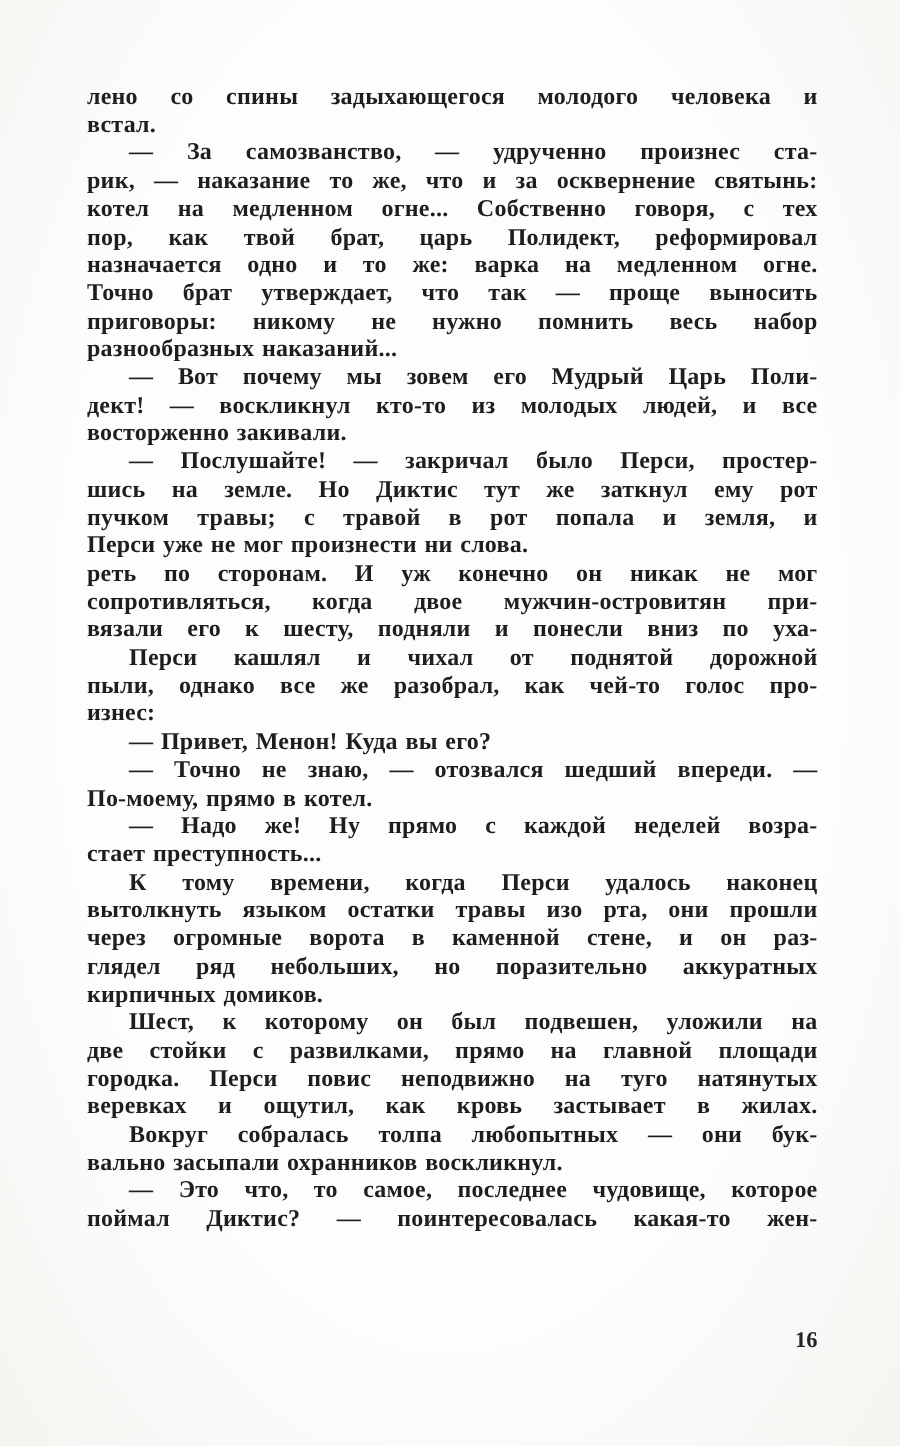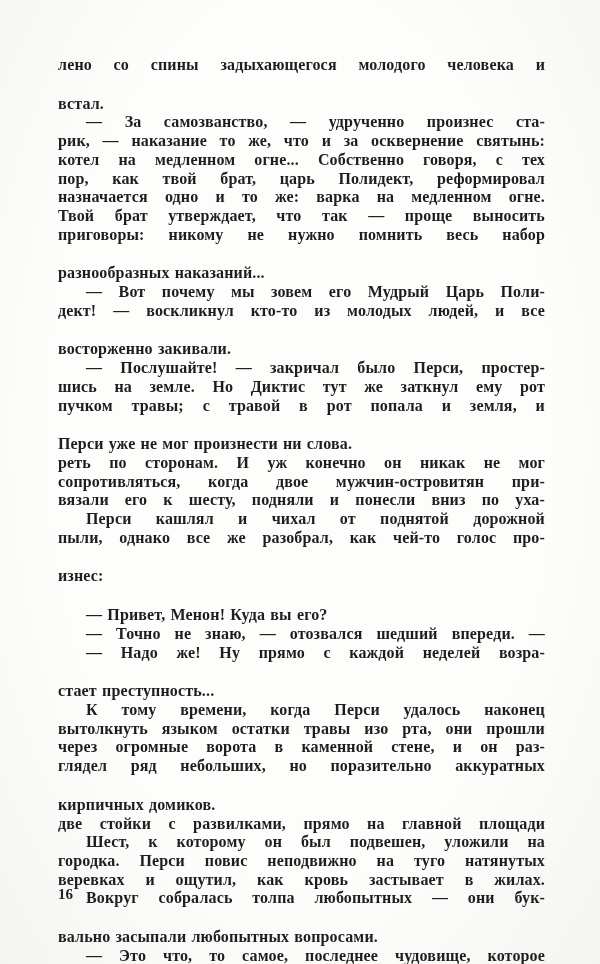--- a/index.html
+++ b/index.html
@@ -28,75 +28,75 @@
     line-height: 18.7px;
     letter-spacing: 0.15px;
   }
   .line {
     text-align: justify;
     text-align-last: justify;
     word-spacing: 1px;
   }
   .line.last {
     text-align-last: left;
-    margin-top: 20px;
   }
   .line.indent {
     text-indent: 28px;
   }
   .page-number {
     position: absolute;
     top: 886px;
     left: 58px;
     width: 487px;
-    text-align: left;
+    text-align: right;
     font-size: 15px;
     color: #242424;
   }
 </style>
 </head>
 <body>
 
 <div class="page">
   <div class="text-block" id="text-block">
       <div class="line">лено со спины задыхающегося молодого человека и</div>
       <div class="line last">встал.</div>
       <div class="line indent">— За самозванство, — удрученно произнес ста-</div>
       <div class="line">рик, — наказание то же, что и за осквернение святынь:</div>
       <div class="line">котел на медленном огне... Собственно говоря, с тех</div>
       <div class="line">пор, как твой брат, царь Полидект, реформировал</div>
       <div class="line">назначается одно и то же: варка на медленном огне.</div>
-      <div class="line">Твой брат утверждает, что так — проще выносить</div>
+      <div class="line">Точно брат утверждает, что так — проще выносить</div>
       <div class="line">приговоры: никому не нужно помнить весь набор</div>
       <div class="line last">разнообразных наказаний...</div>
       <div class="line indent">— Вот почему мы зовем его Мудрый Царь Поли-</div>
       <div class="line">дект! — воскликнул кто-то из молодых людей, и все</div>
       <div class="line last">восторженно закивали.</div>
       <div class="line indent">— Послушайте! — закричал было Перси, простер-</div>
       <div class="line">шись на земле. Но Диктис тут же заткнул ему рот</div>
       <div class="line">пучком травы; с травой в рот попала и земля, и</div>
       <div class="line last">Перси уже не мог произнести ни слова.</div>
       <div class="line">реть по сторонам. И уж конечно он никак не мог</div>
       <div class="line">сопротивляться, когда двое мужчин-островитян при-</div>
       <div class="line">вязали его к шесту, подняли и понесли вниз по уха-</div>
       <div class="line indent">Перси кашлял и чихал от поднятой дорожной</div>
       <div class="line">пыли, однако все же разобрал, как чей-то голос про-</div>
       <div class="line last">изнес:</div>
       <div class="line indent last">— Привет, Менон! Куда вы его?</div>
       <div class="line indent">— Точно не знаю, — отозвался шедший впереди. —</div>
+      <div class="line last">По-моему, прямо в котел.</div>
       <div class="line indent">— Надо же! Ну прямо с каждой неделей возра-</div>
       <div class="line last">стает преступность...</div>
       <div class="line indent">К тому времени, когда Перси удалось наконец</div>
       <div class="line">вытолкнуть языком остатки травы изо рта, они прошли</div>
       <div class="line">через огромные ворота в каменной стене, и он раз-</div>
       <div class="line">глядел ряд небольших, но поразительно аккуратных</div>
       <div class="line last">кирпичных домиков.</div>
+      <div class="line indent">Шест, к которому он был подвешен, уложили на</div>
       <div class="line">две стойки с развилками, прямо на главной площади</div>
-      <div class="line indent">Шест, к которому он был подвешен, уложили на</div>
       <div class="line">городка. Перси повис неподвижно на туго натянутых</div>
       <div class="line">веревках и ощутил, как кровь застывает в жилах.</div>
       <div class="line indent">Вокруг собралась толпа любопытных — они бук-</div>
-      <div class="line last">вально засыпали любопытных вопросами.</div>
+      <div class="line last">вально засыпали охранников воскликнул.</div>
       <div class="line indent">— Это что, то самое, последнее чудовище, которое</div>
       <div class="line">поймал Диктис? — поинтересовалась какая-то жен-</div>
     </div>
   <div class="page-number">16</div>
 </div>
 
 </body></html>

